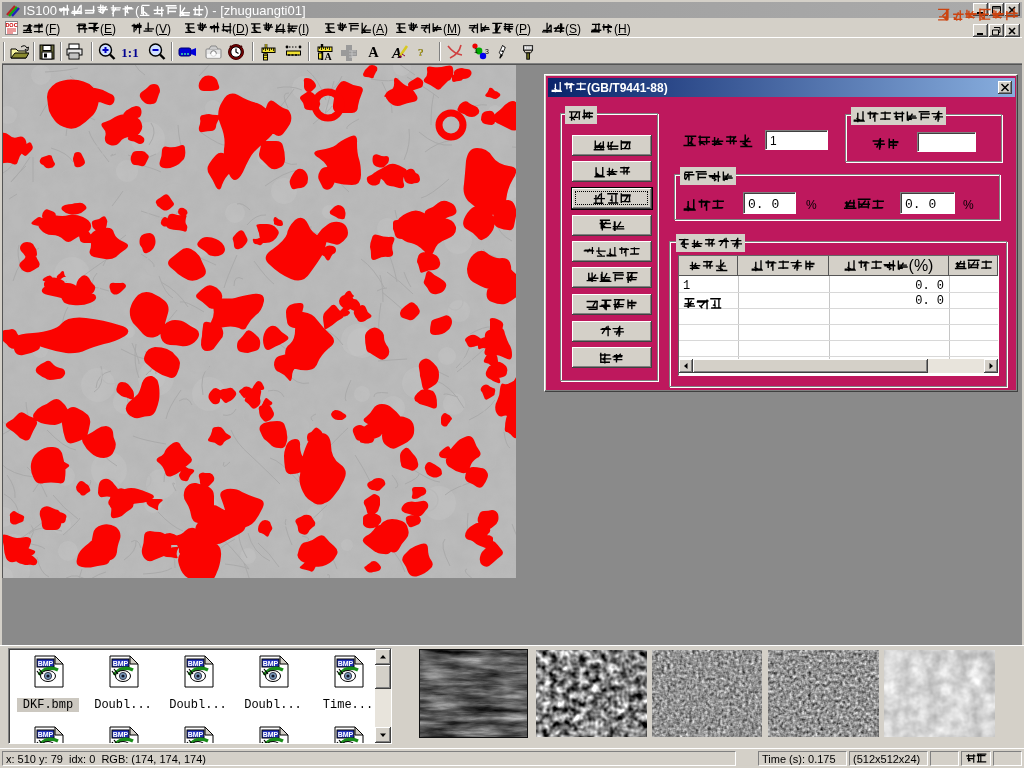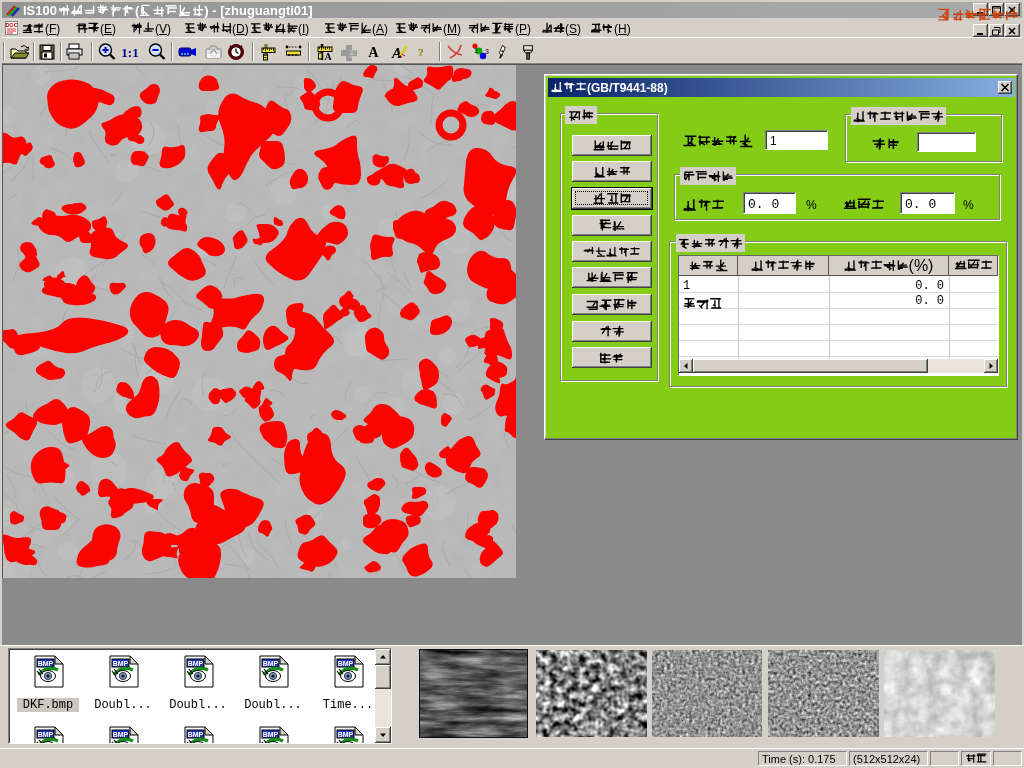--- a/index.html
+++ b/index.html
@@ -10,21 +10,21 @@
 .grp{border:1px solid #808080;box-shadow:1px 1px 0 #fff,inset 1px 1px 0 #fff}
 </style></head><body>
 <div id="root">
     <div class="abs" style="left:0;top:0;width:1024px;height:768px;border:2px solid #d4d0c8"></div>
     <div class="abs" style="left:2px;top:2px;width:1020px;height:16px;background:linear-gradient(90deg,#949494,#ababab)"></div>
     <svg class="abs" style="left:5px;top:3px" width="15" height="14" viewBox="0 0 15 14">
       <path d="M2 12 L10 3" stroke="#b22" stroke-width="2.4"></path>
       <path d="M4 13 L12 4" stroke="#1a1" stroke-width="2.4"></path>
       <path d="M7 13 L14 5" stroke="#22b" stroke-width="2.4"></path>
     </svg>
-    <div class="abs" style="left:23px;top:3px;font-size:13px;font-weight:bold;color:#fff;white-space:nowrap">IS100<svg style="width:13px;height:13px;vertical-align:-1.6px" viewBox="0 0 16 16">
+    <div class="abs" style="left:23px;top:3px;font-size:13px;font-weight:normal;color:#fff;white-space:nowrap">IS100<svg style="width:13px;height:13px;vertical-align:-1.6px" viewBox="0 0 16 16">
         <path d="M2.6 6.2H14.5M2.3 7.6H15.1M8.5 3.7V14.1M12.7 0.8V13.6M8.7 3.9L4.4 9.5" stroke="#fff" stroke-width="1.7" fill="none"></path>
       </svg><svg style="width:13px;height:13px;vertical-align:-1.6px" viewBox="0 0 16 16">
         <path d="M2.2 9.1H14.0M1.1 10.9H15.1M2.7 11.4H13.9M5.5 2.5V14.6M13.7 0.8V12.6M12.7 2.1L9.1 8.5M6.8 9.4L10.1 11.5" stroke="#fff" stroke-width="1.7" fill="none"></path>
       </svg><svg style="width:13px;height:13px;vertical-align:-1.6px" viewBox="0 0 16 16">
         <path d="M2.2 8.0H14.4M2.5 11.0H12.6M13.0 2.3V11.6" stroke="#fff" stroke-width="1.7" fill="none"></path>
       </svg><svg style="width:13px;height:13px;vertical-align:-1.6px" viewBox="0 0 16 16">
         <path d="M1.6 4.2H13.1M2.8 6.7H14.6M5.8 0.6V11.1M8.5 1.4V11.2M12.8 2.6L8.4 11.3M3.1 8.8L9.1 11.8" stroke="#fff" stroke-width="1.7" fill="none"></path>
       </svg><svg style="width:13px;height:13px;vertical-align:-1.6px" viewBox="0 0 16 16">
         <path d="M2.1 4.8H14.6M2.9 7.3H13.9M5.2 1.3V15.3M9.0 4.2L4.0 12.3" stroke="#fff" stroke-width="1.7" fill="none"></path>
       </svg><svg style="width:13px;height:13px;vertical-align:-1.6px" viewBox="0 0 16 16">
@@ -556,21 +556,21 @@
         <circle cx="142" cy="31" r="10" fill="none" stroke="#b9b9b9" stroke-width="1.2"></circle>
         <circle cx="466" cy="417" r="8" fill="none" stroke="#b9b9b9" stroke-width="1.2"></circle>
         <circle cx="279" cy="160" r="9" fill="none" stroke="#b9b9b9" stroke-width="1.2"></circle>
         <circle cx="475" cy="354" r="10" fill="none" stroke="#b9b9b9" stroke-width="1.2"></circle>
         <circle cx="484" cy="396" r="9" fill="none" stroke="#b9b9b9" stroke-width="1.2"></circle>
         <path d="M77 61Q71 65 64 63Q56 61 52 56Q48 51 46 46Q45 41 44 32Q44 24 53 18Q63 13 75 15Q87 17 92 25Q97 33 95 40Q93 48 88 52Q83 57 77 61ZM100 25Q102 26 108 29Q113 31 111 37Q109 42 102 39Q96 36 90 37Q85 38 85 34Q85 30 86 26Q87 22 92 23Q97 24 100 25ZM102 57Q108 55 112 52Q117 49 125 49Q132 50 137 55Q141 61 138 66Q135 72 128 72Q120 72 117 77Q113 82 107 80Q101 78 102 72Q104 67 100 63Q96 58 102 57ZM138 50Q137 53 134 53Q131 53 128 53Q126 53 123 52Q119 50 121 48Q123 45 126 44Q128 42 133 41Q137 41 138 44Q139 47 138 50ZM125 73Q126 70 128 69Q130 68 133 68Q135 68 137 70Q139 71 141 73Q142 76 140 78Q137 80 134 78Q131 76 128 76Q124 75 125 73ZM254 38Q263 41 270 53Q276 64 266 73Q256 82 251 87Q247 91 240 107Q232 122 226 109Q220 95 221 84Q223 73 218 61Q212 48 219 37Q225 25 235 30Q245 36 254 38ZM206 99Q209 94 213 90Q217 86 222 89Q226 92 229 99Q231 105 227 108Q222 112 219 120Q217 128 213 122Q210 115 206 109Q203 104 206 99ZM287 59Q284 64 280 69Q276 73 271 69Q266 65 263 57Q260 48 264 40Q267 32 273 38Q279 43 283 44Q286 44 288 50Q289 55 287 59ZM317 85Q329 83 333 80Q337 76 346 72Q355 67 354 78Q354 88 356 94Q358 100 358 110Q358 120 349 120Q340 120 333 118Q326 116 326 108Q326 100 316 93Q306 87 317 85ZM317 106Q319 102 324 102Q329 102 333 105Q336 108 334 112Q332 116 331 119Q330 122 327 124Q323 126 320 123Q318 119 316 115Q314 111 317 106ZM396 15Q401 20 404 21Q407 21 409 24Q411 26 414 31Q416 36 410 37Q404 38 399 40Q395 42 390 40Q385 37 383 33Q382 28 387 26Q392 23 391 16Q391 10 396 15ZM393 29Q392 31 391 34Q391 37 388 35Q386 32 383 32Q380 32 382 30Q383 28 384 27Q385 26 387 25Q390 23 392 25Q394 27 393 29ZM417 23Q414 24 411 25Q408 26 406 24Q405 21 405 19Q406 17 408 16Q410 15 413 13Q415 11 418 14Q421 16 420 19Q420 22 417 23ZM439 22Q436 27 432 23Q428 20 423 18Q419 16 422 13Q425 10 424 5Q423 0 430 2Q436 3 443 1Q450 -1 450 4Q451 9 449 12Q448 15 445 16Q443 18 439 22ZM459 11Q460 13 460 14Q459 16 456 16Q454 16 451 17Q449 17 449 15Q449 14 449 12Q448 11 450 10Q452 8 455 9Q457 9 459 11ZM465 136Q459 129 461 119Q462 109 463 96Q465 83 474 83Q484 83 489 91Q494 99 506 101Q518 102 510 114Q503 126 503 139Q502 152 493 150Q484 149 478 146Q472 142 465 136ZM505 135Q510 135 512 141Q514 146 513 151Q512 156 511 161Q510 166 505 165Q501 165 496 163Q490 161 490 153Q491 144 495 140Q500 135 505 135ZM490 151Q493 158 490 165Q486 172 481 174Q477 177 474 172Q471 168 465 165Q458 162 461 154Q464 147 469 143Q474 139 480 141Q486 143 490 151ZM374 106Q380 103 383 101Q387 98 392 99Q396 100 401 103Q406 105 402 109Q399 114 401 119Q402 124 396 123Q390 121 387 121Q384 121 382 118Q381 115 375 112Q369 109 374 106ZM371 108Q373 106 375 108Q378 109 378 112Q378 114 377 117Q377 119 374 120Q371 121 368 120Q364 118 364 115Q363 112 366 111Q369 110 371 108ZM386 94Q386 96 385 98Q383 100 381 102Q378 103 375 102Q371 101 370 98Q369 95 370 91Q372 88 376 90Q380 92 383 91Q386 91 386 94ZM15 96Q14 101 10 99Q6 97 1 98Q-4 99 -2 93Q1 86 -4 79Q-8 73 -3 69Q1 66 6 70Q10 74 15 72Q21 70 23 76Q25 83 20 87Q16 91 15 96ZM25 78Q28 76 29 80Q31 83 28 86Q26 88 24 90Q23 91 22 91Q20 90 18 88Q17 87 17 84Q17 81 20 81Q22 80 25 78ZM66 150Q73 149 80 152Q87 155 88 160Q89 166 81 169Q74 172 70 175Q65 179 61 175Q56 170 49 170Q42 170 37 164Q33 159 38 154Q43 149 51 150Q60 152 66 150ZM69 139Q71 138 75 138Q79 137 82 140Q85 143 82 145Q79 148 75 149Q70 150 66 149Q62 148 59 145Q57 142 62 140Q66 139 69 139ZM46 160Q49 163 44 162Q39 161 37 161Q35 161 31 160Q27 159 29 157Q31 155 34 153Q36 151 39 153Q41 154 42 156Q43 157 46 160ZM90 167Q95 163 102 163Q110 162 111 168Q113 174 121 177Q128 180 123 184Q117 188 113 192Q108 195 102 194Q96 193 91 192Q85 190 87 185Q89 180 87 175Q85 171 90 167ZM98 167Q94 167 91 164Q89 162 89 159Q88 156 92 155Q96 155 99 152Q102 150 103 153Q105 156 104 158Q104 160 103 163Q103 166 98 167ZM81 178Q77 177 77 175Q76 172 76 169Q75 166 80 165Q84 164 86 167Q88 169 88 171Q88 172 90 175Q91 178 87 178Q84 178 81 178ZM267 200Q257 192 270 184Q282 175 284 169Q285 162 292 155Q300 149 305 159Q309 169 317 171Q325 173 323 179Q322 186 318 192Q315 197 307 208Q300 219 288 214Q276 209 267 200ZM315 169Q319 163 324 160Q329 156 336 157Q342 158 344 163Q346 168 344 172Q341 176 338 178Q335 181 331 179Q327 178 319 176Q311 174 315 169ZM393 159Q395 152 404 148Q413 143 421 148Q429 152 440 153Q451 154 453 162Q454 170 444 174Q434 177 431 186Q428 194 421 186Q414 179 408 178Q401 177 396 171Q392 166 393 159ZM431 205Q425 205 421 207Q417 209 417 206Q416 202 415 199Q413 197 415 192Q416 187 423 187Q430 188 434 191Q438 195 437 200Q436 204 431 205ZM401 158Q402 161 402 163Q403 165 404 169Q405 174 399 174Q393 174 392 170Q391 166 390 164Q390 162 390 158Q390 155 394 155Q399 155 401 158ZM432 157Q428 155 424 151Q419 147 425 144Q431 142 435 138Q440 134 446 137Q452 139 453 144Q455 149 449 151Q443 152 440 156Q437 160 432 157ZM216 263Q204 267 208 257Q213 248 209 240Q205 232 216 233Q227 234 232 233Q238 231 250 229Q262 227 261 236Q259 246 253 250Q247 255 244 261Q242 267 236 263Q229 260 216 263ZM195 228Q199 224 202 222Q206 219 210 221Q214 222 217 226Q220 229 219 233Q218 238 213 242Q208 246 204 241Q200 237 195 234Q191 231 195 228ZM287 279Q293 274 292 260Q291 246 300 247Q310 248 315 256Q320 263 328 270Q335 277 326 283Q318 290 315 297Q313 304 306 305Q300 306 293 304Q285 302 283 293Q280 284 287 279ZM299 256Q299 260 295 262Q292 264 288 262Q284 260 284 256Q283 252 283 247Q283 243 287 240Q291 238 296 238Q302 237 300 244Q298 251 299 256ZM268 261Q272 260 275 263Q278 267 283 270Q288 273 283 276Q278 279 276 280Q273 281 268 284Q263 287 261 281Q259 275 261 269Q263 263 268 261ZM276 307Q272 306 271 300Q271 293 276 291Q281 290 286 288Q292 286 295 291Q298 297 294 301Q289 305 289 312Q288 319 285 314Q281 309 276 307ZM30 268Q52 266 58 259Q65 251 83 253Q101 255 116 260Q131 264 122 271Q112 277 101 279Q90 282 83 285Q75 289 63 288Q51 286 42 283Q32 280 20 275Q7 269 30 268ZM56 218Q67 217 72 220Q77 224 80 225Q82 227 82 229Q82 232 75 234Q69 237 62 234Q55 232 45 230Q36 228 40 223Q44 219 56 218ZM61 228Q63 226 69 227Q74 227 84 228Q93 228 93 232Q94 235 87 238Q80 241 70 240Q61 239 60 236Q58 233 58 232Q58 230 61 228ZM139 318Q142 310 149 311Q155 313 156 321Q157 329 156 335Q155 340 153 345Q151 350 147 351Q142 351 136 353Q130 354 125 349Q120 343 126 337Q133 331 135 329Q137 326 139 318ZM114 322Q115 317 119 317Q123 317 125 319Q127 321 129 324Q131 326 131 331Q131 335 127 334Q123 332 121 332Q119 332 116 329Q112 327 114 322ZM372 363Q369 361 363 358Q358 355 363 352Q368 348 370 344Q373 339 379 339Q385 339 389 343Q393 346 397 351Q401 355 399 361Q397 366 392 372Q387 377 381 371Q375 365 372 363ZM366 371Q363 372 359 375Q355 377 353 374Q351 370 350 367Q349 363 353 361Q357 359 360 361Q363 362 364 364Q365 365 367 368Q369 370 366 371ZM363 372Q361 369 360 366Q358 364 361 362Q364 359 368 358Q372 357 375 359Q379 362 379 366Q380 370 376 372Q372 374 368 374Q365 374 363 372ZM360 378Q356 378 357 375Q358 371 358 368Q359 365 363 365Q367 365 368 368Q370 370 371 372Q372 373 371 375Q370 378 367 378Q364 379 360 378ZM341 415Q337 424 330 432Q323 441 313 438Q304 436 300 427Q295 417 297 410Q298 402 299 395Q300 388 304 379Q308 370 317 368Q327 367 328 380Q328 393 337 399Q346 405 341 415ZM311 418Q315 415 321 415Q328 415 327 422Q325 430 324 434Q323 438 320 439Q316 440 313 439Q310 438 308 435Q307 431 307 427Q307 422 311 418ZM292 374Q298 374 297 381Q297 389 302 395Q307 401 301 405Q296 409 289 409Q283 410 282 403Q281 396 281 391Q281 387 283 381Q285 375 292 374ZM162 407Q160 401 156 398Q151 395 156 392Q161 390 162 386Q164 382 170 378Q176 375 178 381Q181 386 186 390Q192 395 186 399Q181 403 178 406Q174 409 169 411Q163 413 162 407ZM177 408Q178 406 179 403Q180 401 183 402Q185 404 189 404Q193 405 190 408Q187 410 186 413Q185 417 182 416Q178 416 177 413Q175 410 177 408ZM112 443Q103 441 106 435Q109 430 115 428Q120 426 122 424Q125 423 128 423Q132 423 135 424Q139 425 146 428Q154 431 149 434Q143 438 137 438Q131 438 126 441Q120 444 112 443ZM152 444Q148 442 146 441Q145 440 144 439Q143 437 144 435Q145 433 148 434Q151 434 157 434Q162 434 158 437Q155 439 155 443Q156 447 152 444ZM112 446Q109 444 108 443Q106 441 107 439Q109 437 111 435Q113 432 117 434Q120 435 122 438Q123 440 122 442Q121 444 118 446Q115 448 112 446ZM197 482Q191 482 189 486Q186 489 181 490Q175 490 176 485Q176 480 169 476Q163 472 171 471Q179 470 182 466Q186 462 191 463Q196 465 200 468Q203 472 203 476Q203 481 197 482ZM200 464Q203 464 206 466Q208 468 206 470Q204 472 202 473Q200 473 199 473Q197 473 192 473Q188 472 191 470Q193 467 195 466Q197 464 200 464ZM161 489Q163 486 164 485Q165 484 167 483Q169 482 173 482Q177 481 175 484Q173 487 174 491Q176 494 172 493Q168 492 164 492Q160 492 161 489ZM174 471Q175 474 176 477Q177 480 173 480Q169 480 167 480Q166 480 161 480Q157 480 157 477Q158 473 160 470Q163 468 167 468Q172 469 174 471ZM323 500Q317 503 310 501Q303 499 298 496Q293 492 295 488Q296 483 298 480Q300 477 304 477Q309 476 314 472Q320 468 323 473Q326 477 331 481Q337 486 333 491Q330 497 323 500ZM307 494Q310 496 313 497Q315 499 313 501Q312 503 311 505Q309 508 307 506Q304 505 299 504Q295 503 298 501Q302 498 303 495Q304 492 307 494ZM419 436Q423 435 425 439Q426 443 423 445Q421 448 419 450Q417 452 414 451Q412 450 409 450Q407 449 402 448Q397 446 399 442Q401 438 405 437Q409 436 412 437Q414 437 419 436ZM409 425Q409 422 412 422Q415 422 419 422Q422 422 423 425Q424 428 421 430Q418 431 417 432Q415 434 411 434Q408 434 409 431Q410 428 409 425ZM418 456Q417 459 414 460Q412 461 409 462Q406 463 405 460Q403 458 403 455Q402 452 405 451Q408 450 411 450Q413 449 416 451Q418 453 418 456ZM447 385Q450 381 453 378Q456 374 462 372Q468 369 471 375Q473 381 476 385Q480 390 474 393Q469 396 467 402Q466 409 459 408Q453 407 448 403Q442 400 443 394Q444 388 447 385ZM440 393Q437 393 436 390Q436 387 438 386Q440 384 443 382Q446 380 447 383Q448 386 449 388Q451 390 450 394Q450 397 446 395Q443 393 440 393ZM509 290Q509 297 502 293Q496 290 493 290Q490 291 485 291Q480 290 482 285Q484 280 482 273Q481 267 486 265Q491 262 496 262Q501 262 502 269Q504 275 506 279Q509 283 509 290ZM475 282Q475 280 475 277Q475 275 477 274Q479 273 482 272Q485 271 484 275Q483 279 483 281Q484 284 481 283Q479 283 477 284Q475 285 475 282ZM488 288Q491 287 493 289Q495 292 495 296Q495 299 493 302Q490 304 488 301Q486 298 483 298Q480 298 481 295Q482 292 484 290Q486 289 488 288ZM515 351Q517 363 511 356Q505 349 500 351Q496 353 493 347Q491 341 494 336Q497 330 497 324Q498 317 501 319Q505 320 512 315Q518 310 518 319Q519 329 516 334Q512 339 515 351ZM503 354Q504 349 507 349Q511 350 512 353Q514 357 515 361Q516 365 515 370Q513 375 510 372Q507 368 504 367Q501 367 502 362Q502 358 503 354ZM520 326Q518 326 515 327Q512 327 510 322Q509 317 512 314Q514 310 517 309Q520 307 522 309Q525 311 527 316Q528 321 525 323Q522 326 520 326ZM488 299Q490 296 492 300Q494 304 495 307Q495 310 497 315Q498 319 495 318Q492 317 490 316Q489 315 485 313Q482 311 483 307Q485 302 488 299ZM470 460Q474 457 478 458Q483 459 486 462Q489 466 485 469Q481 473 483 479Q486 485 480 482Q474 480 472 478Q470 476 467 475Q463 475 462 471Q462 468 464 465Q466 462 470 460ZM488 471Q490 472 490 473Q490 475 490 477Q490 479 487 481Q484 483 483 480Q481 478 479 475Q477 473 479 471Q481 469 484 470Q487 470 488 471ZM14 473Q17 473 23 472Q29 472 28 477Q27 482 24 485Q22 488 19 492Q17 496 11 497Q5 498 3 493Q1 488 1 484Q1 480 -1 474Q-3 468 4 470Q11 473 14 473ZM24 488Q27 489 28 490Q30 491 32 493Q35 495 34 498Q33 501 29 500Q26 500 24 498Q23 497 20 496Q18 494 19 491Q21 488 24 488ZM26 488Q27 490 27 492Q28 493 27 497Q26 500 22 500Q18 499 16 496Q14 493 17 491Q19 489 20 488Q22 487 24 486Q26 485 26 488ZM27 497Q28 500 25 500Q22 500 19 499Q17 499 14 497Q12 494 15 493Q18 491 20 487Q21 484 24 487Q26 490 26 492Q26 494 27 497ZM521 47Q524 50 524 56Q523 61 517 64Q511 67 506 64Q500 61 496 59Q492 58 491 54Q490 50 493 48Q497 45 499 43Q501 40 506 37Q512 34 514 39Q517 43 521 47ZM509 60Q508 57 511 55Q515 52 518 52Q522 51 524 53Q525 56 526 58Q527 61 525 63Q524 66 521 65Q518 64 514 64Q511 63 509 60ZM479 49Q481 46 485 46Q489 45 491 48Q492 51 492 52Q492 54 492 57Q492 59 489 60Q486 60 482 59Q479 58 478 55Q478 52 479 49ZM275 170Q274 173 270 176Q267 178 262 178Q257 178 257 174Q256 169 256 168Q255 166 254 162Q252 159 257 159Q261 159 264 159Q266 159 269 160Q272 161 274 164Q277 167 275 170ZM274 153Q276 155 278 155Q280 156 280 159Q280 161 277 161Q274 161 273 160Q272 160 271 159Q271 158 271 157Q270 155 271 153Q272 151 274 153ZM260 176Q261 178 259 179Q258 181 256 180Q254 179 252 179Q250 178 250 176Q249 173 252 174Q255 174 256 173Q258 173 258 174Q259 175 260 176ZM184 164Q184 168 180 166Q176 165 173 165Q171 165 167 164Q163 163 163 159Q163 156 165 152Q166 148 171 149Q176 151 180 150Q185 149 183 153Q182 157 183 159Q185 161 184 164ZM158 157Q158 155 160 153Q162 151 164 153Q166 155 168 156Q170 156 169 158Q169 159 167 160Q166 161 164 161Q162 162 160 161Q157 159 158 157ZM180 152Q179 150 177 150Q175 149 175 147Q175 144 177 143Q180 142 182 144Q184 145 184 146Q185 148 184 149Q183 150 182 152Q181 155 180 152ZM258 328Q257 332 257 334Q258 336 257 339Q256 341 253 343Q250 345 248 342Q246 339 243 337Q241 336 242 334Q243 332 243 329Q244 327 247 324Q251 322 255 323Q259 324 258 328ZM237 325Q239 324 241 322Q243 321 246 322Q249 323 248 325Q246 328 245 329Q245 330 243 332Q241 334 240 332Q238 330 237 328Q235 327 237 325ZM269 337Q270 339 268 340Q266 341 265 342Q263 343 260 343Q257 344 258 342Q259 339 260 338Q260 337 262 334Q263 332 265 334Q267 336 269 337ZM259 318Q260 320 261 322Q262 325 259 325Q256 325 254 326Q252 326 250 325Q249 324 250 322Q251 320 252 319Q253 317 255 316Q258 316 259 318ZM44 222Q47 219 46 216Q45 213 48 213Q51 212 54 213Q56 213 59 215Q62 216 62 219Q63 222 59 223Q56 224 55 228Q53 231 50 229Q47 227 44 226Q41 224 44 222ZM41 218Q42 216 43 216Q45 216 47 217Q49 218 48 220Q47 221 46 222Q45 222 44 222Q43 222 42 222Q41 222 41 220Q41 219 41 218ZM48 211Q50 213 50 214Q49 216 48 218Q47 219 45 218Q43 217 41 216Q39 216 40 214Q42 212 43 212Q44 211 45 211Q47 210 48 211ZM62 211Q64 212 61 212Q59 213 58 214Q57 214 55 214Q53 213 54 211Q55 210 56 209Q57 209 58 207Q60 205 61 207Q61 209 62 211ZM349 245Q347 244 346 243Q345 242 339 240Q334 238 338 236Q343 234 346 234Q349 233 351 234Q354 234 355 236Q356 237 357 239Q357 241 358 244Q360 248 355 247Q351 246 349 245ZM342 243Q343 245 346 246Q348 248 346 249Q345 251 343 251Q341 252 339 251Q336 251 336 249Q335 247 337 246Q338 245 340 243Q341 241 342 243ZM350 230Q352 231 350 232Q349 233 347 235Q346 237 345 235Q343 233 342 231Q341 230 342 229Q343 227 345 226Q347 225 348 227Q349 229 350 230ZM149 39Q145 40 142 38Q138 35 137 32Q136 28 140 26Q143 24 145 22Q147 19 151 19Q155 19 156 22Q158 26 156 29Q155 32 154 35Q153 39 149 39ZM206 49Q209 50 214 50Q219 50 216 54Q213 59 213 62Q212 66 208 66Q205 66 200 67Q195 68 196 62Q198 57 197 54Q197 50 200 50Q204 49 206 49ZM301 41Q300 37 298 35Q296 33 298 31Q301 29 304 27Q307 26 310 28Q312 30 314 32Q316 34 317 38Q318 41 314 44Q310 46 306 45Q301 45 301 41ZM344 17Q349 20 355 21Q362 22 359 28Q356 35 355 41Q355 48 349 48Q342 48 336 48Q329 47 330 40Q331 33 332 28Q332 24 336 19Q339 14 344 17ZM474 50Q472 52 469 52Q466 52 464 51Q462 49 458 48Q453 46 455 43Q456 39 460 37Q464 35 466 38Q469 40 472 41Q475 42 476 45Q477 48 474 50ZM37 95Q38 92 40 92Q43 91 46 90Q49 90 49 92Q50 95 51 97Q53 99 51 101Q50 103 47 103Q44 104 42 102Q41 100 38 99Q36 97 37 95ZM71 98Q70 96 70 94Q70 93 71 90Q71 87 75 87Q78 87 79 90Q80 92 81 94Q82 96 82 98Q81 100 79 101Q76 103 73 102Q71 101 71 98ZM181 94Q178 97 176 99Q173 101 170 102Q166 104 161 103Q155 102 157 96Q159 91 159 85Q160 80 165 82Q170 83 176 81Q182 78 182 84Q183 90 181 94ZM256 89Q257 85 258 80Q259 76 264 76Q268 76 273 76Q279 76 280 81Q282 87 282 94Q282 101 276 103Q270 106 266 102Q262 98 259 95Q256 93 256 89ZM411 105Q412 108 415 109Q417 111 417 114Q417 117 414 118Q411 118 409 119Q406 119 404 118Q401 116 401 113Q400 110 402 108Q403 105 406 104Q409 103 411 105ZM53 151Q52 153 53 156Q54 159 51 159Q47 159 44 158Q42 157 41 155Q39 153 39 151Q39 148 41 146Q43 143 46 145Q49 146 51 147Q53 148 53 151ZM161 130Q164 128 166 131Q168 134 170 137Q172 139 170 141Q167 144 165 145Q162 146 160 145Q158 144 156 142Q154 141 153 138Q152 136 155 134Q157 133 161 130ZM197 183Q192 180 196 176Q199 172 204 172Q209 172 213 174Q216 175 219 178Q221 180 222 184Q222 188 218 190Q214 192 210 191Q206 191 204 188Q202 186 197 183ZM390 187Q391 192 385 192Q380 191 374 194Q368 197 368 191Q368 185 367 182Q367 178 369 173Q370 168 375 170Q380 172 386 172Q393 171 391 176Q388 182 390 187ZM34 203Q31 205 29 206Q26 208 23 207Q19 206 17 202Q15 199 19 196Q22 194 23 191Q24 187 28 188Q31 188 33 191Q34 194 36 197Q38 201 34 203ZM88 229Q85 230 82 230Q79 229 76 228Q72 227 73 223Q73 220 74 217Q76 213 79 211Q83 209 86 213Q88 217 90 219Q93 221 92 224Q91 228 88 229ZM127 244Q129 236 135 230Q141 225 149 228Q156 231 162 236Q167 241 165 248Q163 255 161 262Q159 270 152 272Q145 274 140 269Q135 263 130 258Q126 252 127 244ZM177 186Q182 181 188 184Q194 187 197 192Q199 197 202 203Q205 210 198 213Q192 217 185 215Q179 212 175 209Q172 206 167 202Q163 198 167 194Q172 190 177 186ZM327 242Q330 238 333 241Q335 244 339 248Q343 251 338 254Q334 256 332 258Q330 260 325 263Q321 266 321 261Q320 255 320 252Q320 249 322 247Q324 245 327 242ZM421 216Q422 214 423 209Q424 204 428 207Q432 211 435 212Q437 213 441 216Q445 219 442 224Q440 228 434 229Q429 230 426 226Q424 222 422 220Q420 218 421 216ZM506 202Q511 208 517 212Q524 216 520 223Q516 230 512 233Q507 237 502 239Q496 240 489 237Q482 235 484 226Q486 218 490 214Q494 211 498 203Q502 196 506 202ZM471 189Q478 183 484 188Q491 194 499 193Q507 193 508 201Q509 210 505 217Q501 224 495 224Q488 225 482 223Q477 221 470 217Q464 213 464 204Q465 194 471 189ZM20 290Q15 291 12 287Q10 283 10 278Q10 274 15 273Q21 272 24 271Q28 271 30 273Q32 276 35 279Q39 282 35 285Q31 287 28 288Q24 289 20 290ZM164 284Q169 286 172 290Q176 293 177 298Q177 303 174 309Q171 315 165 312Q158 310 154 307Q150 305 145 300Q139 296 142 290Q144 283 152 282Q159 282 164 284ZM161 260Q166 255 172 255Q179 255 183 258Q187 261 193 264Q198 267 195 273Q192 278 187 280Q182 282 178 281Q174 280 167 280Q160 279 158 273Q156 266 161 260ZM198 280Q198 274 199 271Q199 267 200 261Q200 256 205 257Q210 258 214 259Q219 260 220 266Q221 271 218 274Q215 278 212 282Q210 286 204 286Q199 286 198 280ZM362 272Q362 267 367 264Q372 261 376 264Q381 267 381 272Q381 277 385 282Q388 288 384 292Q380 297 375 293Q370 290 367 288Q363 287 363 282Q362 278 362 272ZM444 266Q442 268 439 269Q436 270 432 270Q427 270 427 266Q427 262 428 258Q428 255 432 254Q436 253 441 251Q445 249 448 253Q450 257 448 261Q447 264 444 266ZM488 312Q485 313 486 309Q487 306 488 304Q490 303 491 299Q493 296 497 297Q500 298 503 301Q505 304 504 307Q504 311 500 312Q497 313 495 313Q492 312 488 312ZM62 355Q58 359 52 360Q47 360 42 359Q37 358 32 355Q28 351 32 347Q35 343 39 341Q43 340 48 336Q54 332 58 336Q63 340 65 345Q66 351 62 355ZM21 375Q16 373 14 370Q11 367 6 364Q0 360 5 357Q11 354 14 350Q17 346 21 348Q25 351 31 353Q36 356 33 361Q30 366 28 371Q26 377 21 375ZM84 370Q90 367 94 364Q98 361 103 361Q109 362 110 367Q110 372 112 376Q114 380 111 386Q109 392 101 393Q93 393 88 388Q83 384 80 378Q77 372 84 370ZM70 378Q64 380 62 373Q60 367 59 359Q58 352 63 346Q68 340 74 343Q81 346 85 350Q88 354 87 359Q86 364 85 368Q84 372 80 374Q77 376 70 378ZM220 379Q218 382 215 380Q212 377 208 377Q203 376 206 373Q208 370 209 366Q209 362 213 362Q218 361 220 364Q222 368 226 370Q230 372 226 374Q221 376 220 379ZM257 366Q255 361 261 358Q267 356 274 356Q281 356 282 361Q284 366 284 370Q285 374 283 379Q282 384 276 383Q270 383 267 379Q264 376 261 374Q259 371 257 366ZM343 350Q344 352 342 353Q341 354 339 355Q337 355 335 355Q332 355 330 353Q328 351 328 349Q329 346 332 345Q335 345 337 346Q339 347 340 348Q342 349 343 350ZM404 353Q410 355 411 362Q412 370 408 374Q404 378 401 379Q397 381 393 383Q389 385 384 381Q379 378 379 371Q379 364 383 359Q387 354 393 352Q398 350 404 353ZM485 334Q482 336 481 332Q480 329 479 327Q477 326 478 323Q479 321 481 320Q483 319 485 320Q487 322 490 323Q493 323 492 327Q492 330 490 331Q487 333 485 334ZM31 414Q27 407 28 399Q29 392 35 387Q41 382 48 382Q56 381 59 388Q61 396 62 401Q63 406 62 413Q62 420 55 418Q48 417 41 418Q34 420 31 414ZM41 412Q36 410 39 405Q42 400 44 397Q46 394 49 391Q52 387 55 391Q58 395 63 398Q69 400 64 403Q59 407 57 411Q56 416 51 415Q47 413 41 412ZM108 430Q110 426 115 424Q120 422 124 426Q128 430 130 436Q132 441 128 444Q123 447 120 450Q118 452 112 453Q107 454 108 448Q109 442 107 438Q106 435 108 430ZM218 433Q215 426 224 424Q233 423 239 427Q245 430 254 433Q263 435 260 442Q257 449 252 456Q247 462 238 463Q228 464 225 457Q222 449 222 445Q221 441 218 433ZM206 422Q211 425 211 431Q211 438 211 444Q211 450 207 454Q202 459 195 458Q189 457 188 450Q187 443 183 437Q179 432 182 424Q186 417 193 418Q200 420 206 422ZM363 434Q366 432 369 430Q371 428 374 430Q377 431 377 434Q377 438 377 440Q376 443 375 446Q373 449 369 450Q365 451 364 447Q363 442 361 439Q360 435 363 434ZM407 385Q410 389 412 391Q414 393 415 398Q416 402 413 404Q410 407 407 405Q404 404 401 403Q398 402 398 399Q397 396 397 391Q397 387 401 384Q404 381 407 385ZM474 422Q470 419 467 418Q463 417 462 413Q462 409 464 406Q466 402 470 402Q474 402 478 403Q482 403 484 407Q486 410 484 414Q483 417 480 421Q478 424 474 422ZM44 465Q40 465 39 461Q39 456 37 451Q36 446 39 443Q43 440 47 442Q51 444 55 445Q58 447 58 451Q59 456 58 460Q57 465 52 465Q48 465 44 465ZM74 494Q75 488 79 484Q82 481 86 478Q89 474 96 474Q102 473 106 479Q110 485 108 492Q107 499 101 500Q94 501 90 502Q86 503 79 502Q72 501 74 494ZM88 490Q84 485 87 481Q89 476 90 469Q91 462 99 460Q106 458 113 462Q119 467 117 474Q114 482 114 487Q113 493 108 495Q102 496 97 495Q91 494 88 490ZM147 466Q152 467 157 467Q162 468 166 473Q169 478 168 483Q166 489 161 491Q156 493 151 495Q146 498 142 494Q138 490 139 484Q141 478 141 472Q141 466 147 466ZM221 477Q214 481 206 478Q197 476 194 469Q190 462 196 457Q202 451 205 444Q209 437 216 442Q223 447 233 448Q243 449 243 457Q244 465 236 469Q228 473 221 477ZM207 519Q203 524 197 520Q191 516 185 513Q179 510 176 500Q173 491 180 486Q188 480 195 477Q203 473 211 477Q219 481 218 491Q217 501 214 507Q212 513 207 519ZM310 462Q307 464 305 468Q303 471 299 469Q295 468 295 464Q295 461 293 458Q291 455 295 453Q298 452 301 450Q305 449 308 451Q310 454 312 457Q313 461 310 462ZM381 461Q387 463 389 468Q391 472 391 476Q390 480 389 485Q387 490 381 489Q375 489 371 486Q367 483 362 479Q357 475 363 471Q369 468 372 463Q375 458 381 461ZM400 497Q398 494 401 490Q404 487 407 484Q411 481 418 479Q425 477 425 484Q425 491 428 495Q432 500 427 504Q422 509 415 511Q408 513 405 507Q403 501 400 497ZM403 474Q399 478 396 484Q392 490 387 486Q382 482 380 477Q379 472 377 466Q375 461 380 457Q384 454 389 454Q394 454 399 456Q404 458 405 464Q407 470 403 474ZM492 477Q495 480 498 484Q502 488 498 491Q494 494 492 496Q490 498 486 501Q483 503 479 500Q476 497 477 492Q478 487 481 485Q483 483 486 479Q488 474 492 477ZM216 21Q217 24 214 25Q210 26 207 26Q205 26 201 26Q197 26 196 23Q195 19 197 16Q198 13 202 11Q205 10 209 11Q212 12 214 15Q215 18 216 21ZM309 26Q307 28 305 27Q304 27 303 26Q301 24 301 22Q301 20 301 17Q300 13 303 13Q306 13 308 14Q311 16 312 18Q314 21 312 23Q310 25 309 26ZM365 2Q366 -0 369 -0Q372 -0 374 2Q375 5 373 7Q372 9 371 11Q371 14 368 13Q366 12 363 12Q360 12 360 9Q361 7 362 5Q363 4 365 2ZM468 6Q469 8 468 10Q467 12 465 13Q463 14 460 14Q458 15 455 13Q452 12 451 9Q450 6 454 4Q457 3 459 3Q462 4 464 4Q467 4 468 6ZM134 86Q137 86 139 86Q142 86 144 89Q147 91 145 94Q143 98 142 100Q140 102 138 101Q135 100 132 100Q129 100 128 96Q127 93 129 89Q130 86 134 86ZM303 120Q301 123 298 123Q295 123 292 124Q289 125 288 122Q286 118 287 115Q288 112 290 109Q291 106 295 104Q299 103 302 106Q305 109 305 114Q305 118 303 120ZM33 184Q34 186 34 189Q34 192 31 192Q28 192 26 193Q23 194 22 191Q21 189 18 186Q16 183 18 180Q20 177 24 177Q28 177 30 179Q31 181 33 184ZM149 185Q147 187 144 188Q141 189 140 186Q139 182 137 180Q136 177 137 173Q138 170 141 169Q144 168 147 168Q151 169 152 173Q153 177 152 180Q151 183 149 185ZM231 171Q233 168 236 166Q239 164 241 167Q243 171 244 173Q245 175 244 177Q243 179 241 181Q240 183 236 184Q232 185 231 181Q231 178 230 175Q229 173 231 171ZM327 146Q329 144 331 142Q332 141 335 140Q338 140 340 142Q342 144 342 146Q343 148 342 152Q342 155 338 154Q335 154 333 152Q331 151 329 150Q326 149 327 146ZM107 219Q109 217 112 218Q115 218 118 218Q120 217 122 219Q124 221 122 223Q120 225 119 226Q117 228 115 229Q112 230 110 229Q107 227 107 224Q106 222 107 219ZM350 233Q352 236 351 238Q350 240 349 242Q348 243 346 245Q344 246 342 244Q340 243 338 241Q336 239 336 236Q336 233 339 231Q342 229 346 229Q349 230 350 233ZM411 238Q414 240 416 244Q418 247 415 250Q413 252 411 254Q408 256 406 255Q403 254 400 253Q397 252 397 248Q397 245 400 243Q402 241 405 239Q408 236 411 238ZM62 309Q60 314 55 314Q50 315 47 315Q44 315 42 313Q39 312 35 309Q31 306 34 302Q37 299 42 297Q46 294 49 298Q52 302 57 303Q63 304 62 309ZM248 266Q251 268 254 271Q258 274 257 280Q257 285 252 286Q248 287 245 288Q242 288 238 287Q234 286 234 281Q234 276 237 274Q240 271 242 268Q244 264 248 266ZM416 303Q415 298 419 295Q423 292 427 295Q431 298 434 302Q436 305 436 310Q436 316 433 319Q429 322 425 324Q420 327 419 320Q418 314 417 311Q417 308 416 303ZM468 270Q471 269 474 271Q476 272 478 274Q480 277 478 279Q476 281 473 281Q471 282 469 282Q467 283 465 281Q464 279 463 277Q461 275 463 273Q465 271 468 270ZM220 324Q223 324 226 323Q229 322 231 325Q234 327 233 330Q232 332 230 334Q228 336 225 337Q223 339 221 337Q219 334 216 332Q212 330 215 327Q217 325 220 324ZM321 375Q321 378 317 378Q314 378 311 378Q309 379 306 377Q304 376 304 373Q304 369 306 368Q309 367 311 364Q313 361 316 364Q319 366 320 369Q322 371 321 375ZM430 326Q432 328 433 331Q434 334 434 340Q434 345 429 343Q424 341 420 340Q417 340 414 337Q410 335 412 331Q415 327 418 325Q421 324 424 324Q427 325 430 326ZM113 431Q111 433 108 432Q104 431 100 432Q96 433 95 428Q95 423 96 419Q97 415 101 414Q104 413 107 415Q110 417 111 419Q113 421 115 424Q116 428 113 431ZM200 422Q197 420 197 418Q197 415 196 412Q195 409 198 408Q200 407 202 408Q204 408 207 408Q210 409 211 412Q212 416 209 418Q207 420 205 422Q202 423 200 422ZM381 415Q383 418 382 420Q380 422 378 424Q377 426 374 426Q372 425 369 425Q366 424 365 422Q363 419 366 417Q369 416 371 414Q373 413 376 413Q379 413 381 415ZM424 398Q426 396 429 398Q433 400 434 401Q436 402 438 404Q439 406 439 409Q438 411 435 412Q432 413 429 412Q426 411 424 409Q423 407 422 404Q421 401 424 398ZM24 482Q26 484 30 485Q34 486 31 489Q28 491 26 492Q24 494 22 493Q19 493 17 492Q14 491 14 489Q13 487 14 484Q15 482 19 481Q22 479 24 482ZM267 457Q268 460 269 462Q270 464 268 466Q267 467 266 470Q265 473 263 471Q261 469 258 468Q255 468 255 464Q255 461 257 458Q259 455 262 455Q265 455 267 457ZM360 459Q360 456 360 453Q360 451 362 450Q364 449 367 448Q369 447 371 448Q374 449 377 451Q379 454 378 457Q376 460 373 462Q369 464 365 463Q361 462 360 459ZM475 457Q474 454 476 450Q477 446 481 446Q485 446 489 445Q493 445 495 449Q496 453 495 456Q494 459 491 461Q489 463 485 465Q482 467 479 464Q476 461 475 457ZM496 28Q498 29 497 31Q495 33 493 34Q490 34 489 33Q487 32 484 32Q481 31 483 29Q485 27 486 24Q486 22 489 23Q491 25 492 26Q494 26 496 28ZM330 181Q333 182 333 185Q333 188 330 189Q328 191 327 194Q325 197 323 194Q322 191 319 190Q316 190 318 188Q320 185 321 184Q322 182 324 181Q326 180 330 181ZM354 254Q352 252 351 249Q350 245 353 243Q356 241 359 240Q362 240 363 243Q364 247 367 249Q370 251 367 253Q364 254 362 256Q360 257 358 257Q355 257 354 254ZM18 279Q16 284 12 284Q8 284 6 282Q4 279 1 277Q-1 275 -2 270Q-2 266 2 265Q6 265 9 264Q11 264 13 266Q14 269 17 272Q20 275 18 279ZM489 253Q492 253 494 254Q496 255 498 256Q501 258 500 261Q500 264 498 265Q496 267 494 266Q492 266 489 266Q486 266 487 263Q487 260 487 256Q486 253 489 253ZM206 329Q207 327 209 325Q210 323 213 323Q216 324 218 326Q220 328 219 330Q217 332 217 335Q217 338 214 339Q211 340 209 338Q207 336 206 334Q205 332 206 329ZM257 341Q260 340 262 339Q265 339 267 341Q269 343 270 346Q272 349 270 352Q268 355 265 356Q262 358 260 355Q258 353 257 351Q256 348 256 345Q255 343 257 341ZM444 361Q442 362 440 361Q438 360 438 358Q438 356 438 353Q438 351 440 349Q442 347 444 349Q447 350 448 352Q450 354 448 355Q447 357 446 358Q445 359 444 361ZM85 420Q86 421 87 424Q88 426 86 427Q84 428 82 430Q80 431 78 430Q77 428 75 427Q73 425 73 422Q74 419 76 417Q78 415 81 417Q83 419 85 420ZM19 457Q16 458 14 459Q12 460 9 459Q7 458 7 456Q7 453 7 451Q6 449 9 447Q11 445 13 447Q16 449 19 450Q22 451 21 453Q21 456 19 457ZM367 476Q367 473 370 474Q374 475 377 473Q380 471 381 474Q382 477 382 479Q383 482 381 484Q379 487 376 487Q373 488 371 486Q369 484 367 482Q366 479 367 476ZM55 447Q58 447 60 448Q62 449 63 450Q64 452 63 453Q63 455 62 457Q60 459 58 458Q55 457 53 456Q50 456 50 453Q51 451 52 449Q53 447 55 447ZM375 498Q377 500 378 502Q378 505 375 506Q372 507 370 507Q368 508 365 507Q363 506 362 504Q360 502 363 501Q365 499 367 498Q368 496 371 496Q373 496 375 498Z" fill="#fb0300"></path>
         <circle cx="325" cy="40" r="13" fill="none" stroke="#fb0300" stroke-width="7"></circle>
         <circle cx="448" cy="60" r="12" fill="none" stroke="#fb0300" stroke-width="7"></circle>
       </svg>
     </div>
-    <div class="abs raised" style="left:544px;top:74px;width:474px;height:366px;background:#84cc16;box-shadow:inset -1px -1px 0 #808080,inset 1px 1px 0 #d4d0c8">
+    <div class="abs raised" style="left:544px;top:74px;width:474px;height:318px;background:#be185d;box-shadow:inset -1px -1px 0 #808080,inset 1px 1px 0 #d4d0c8">
       <div class="abs" style="left:3px;top:3px;width:467px;height:19px;background:linear-gradient(90deg,#0a246a,#88aede);display:flex;align-items:center">
         <span style="margin-left:3px;font-weight:bold;font-size:12px;color:#fff;white-space:nowrap"><svg style="width:12px;height:12px;vertical-align:-1.4px" viewBox="0 0 16 16">
             <path d="M0.8 12.6H13.6M0.7 13.7H14.6M5.9 3.5V15.1M12.3 1.4V13.0M4.3 9.9L9.0 12.7" stroke="#fff" stroke-width="1.7" fill="none"></path>
           </svg><svg style="width:12px;height:12px;vertical-align:-1.4px" viewBox="0 0 16 16">
             <path d="M1.7 4.0H13.1M2.0 4.7H15.3M5.2 1.5V11.1M10.9 3.4V14.5M11.7 2.8L8.5 9.6" stroke="#fff" stroke-width="1.7" fill="none"></path>
           </svg><svg style="width:12px;height:12px;vertical-align:-1.4px" viewBox="0 0 16 16">
             <path d="M2.1 3.7H14.8M2.9 11.0H14.0M1.3 11.3H13.1M7.5 1.9V12.2" stroke="#fff" stroke-width="1.7" fill="none"></path>
           </svg><span>(GB/T9441-88)</span></span>
       </div>
       <div class="abs btn" style="left:453px;top:6px;width:14px;height:13px">
@@ -1070,20 +1070,21 @@
               <feFuncR type="linear" slope="0.7" intercept="0.49"></feFuncR>
               <feFuncG type="linear" slope="0.7" intercept="0.49"></feFuncG>
               <feFuncB type="linear" slope="0.7" intercept="0.49"></feFuncB>
             </feComponentTransfer>
           </filter>
         </defs>
         <rect width="111" height="87" filter="url(#tn5)"></rect>
       </svg>
     </div>
     <div class="abs" style="left:0;top:748px;width:1024px;height:20px;background:#d4d0c8;border-top:1px solid #fff"></div>
+    <div class="abs" style="left:2px;top:751px;width:734px;height:15px;border-top:1px solid #808080;border-left:1px solid #808080;border-bottom:1px solid #fff;border-right:1px solid #fff;font-size:11px;padding:1px 0 0 3px;white-space:nowrap">x: 510 y: 79&nbsp; idx: 0&nbsp; RGB: (174, 174, 174)</div>
     <div class="abs" style="left:758px;top:751px;width:89px;height:15px;border-top:1px solid #808080;border-left:1px solid #808080;border-bottom:1px solid #fff;border-right:1px solid #fff;font-size:11px;padding:1px 0 0 3px;white-space:nowrap">Time (s): 0.175</div>
     <div class="abs" style="left:849px;top:751px;width:79px;height:15px;border-top:1px solid #808080;border-left:1px solid #808080;border-bottom:1px solid #fff;border-right:1px solid #fff;font-size:11px;padding:1px 0 0 3px;white-space:nowrap">(512x512x24)</div>
     <div class="abs" style="left:930px;top:751px;width:29px;height:15px;border-top:1px solid #808080;border-left:1px solid #808080;border-bottom:1px solid #fff;border-right:1px solid #fff;font-size:11px;padding:1px 0 0 3px;white-space:nowrap"></div>
     <div class="abs" style="left:961px;top:751px;width:30px;height:15px;border-top:1px solid #808080;border-left:1px solid #808080;border-bottom:1px solid #fff;border-right:1px solid #fff;font-size:11px;padding:1px 0 0 3px;white-space:nowrap"><svg style="width:11px;height:11px;vertical-align:-1.3px" viewBox="0 0 16 16">
         <path d="M1.8 4.1H14.0M2.0 4.3H15.2M3.1 8.3H13.2M5.2 1.7V12.4M12.7 1.7V14.2M4.7 8.9L7.8 11.6" stroke="#000" stroke-width="1.7" fill="none"></path>
       </svg><svg style="width:11px;height:11px;vertical-align:-1.3px" viewBox="0 0 16 16">
         <path d="M1.4 1.6H15.1M1.1 3.8H13.8M1.3 12.9H14.9M3.7 0.9V12.8M7.0 2.6V12.0" stroke="#000" stroke-width="1.7" fill="none"></path>
       </svg></div>
     <div class="abs" style="left:993px;top:751px;width:29px;height:15px;border-top:1px solid #808080;border-left:1px solid #808080;border-bottom:1px solid #fff;border-right:1px solid #fff;font-size:11px;padding:1px 0 0 3px;white-space:nowrap"></div>
   </div>

